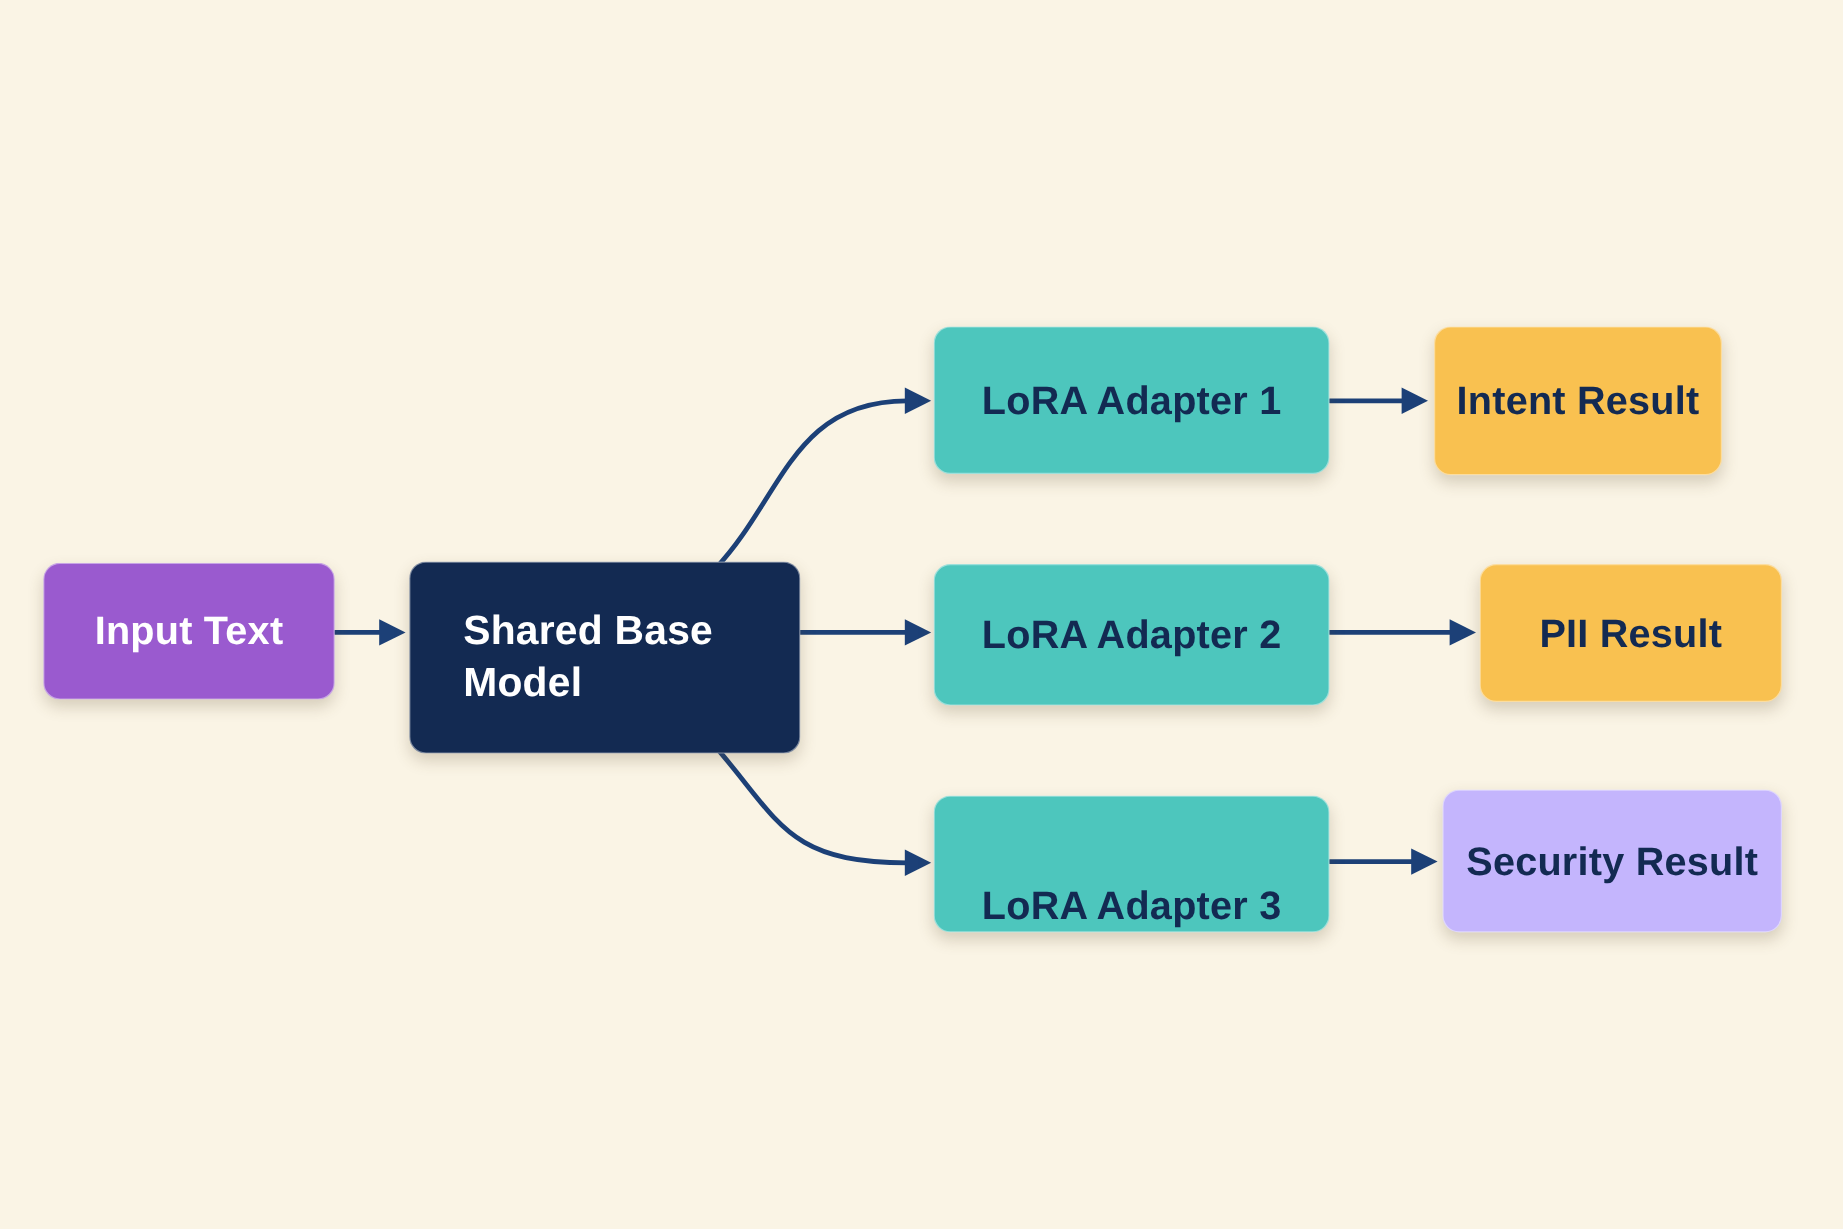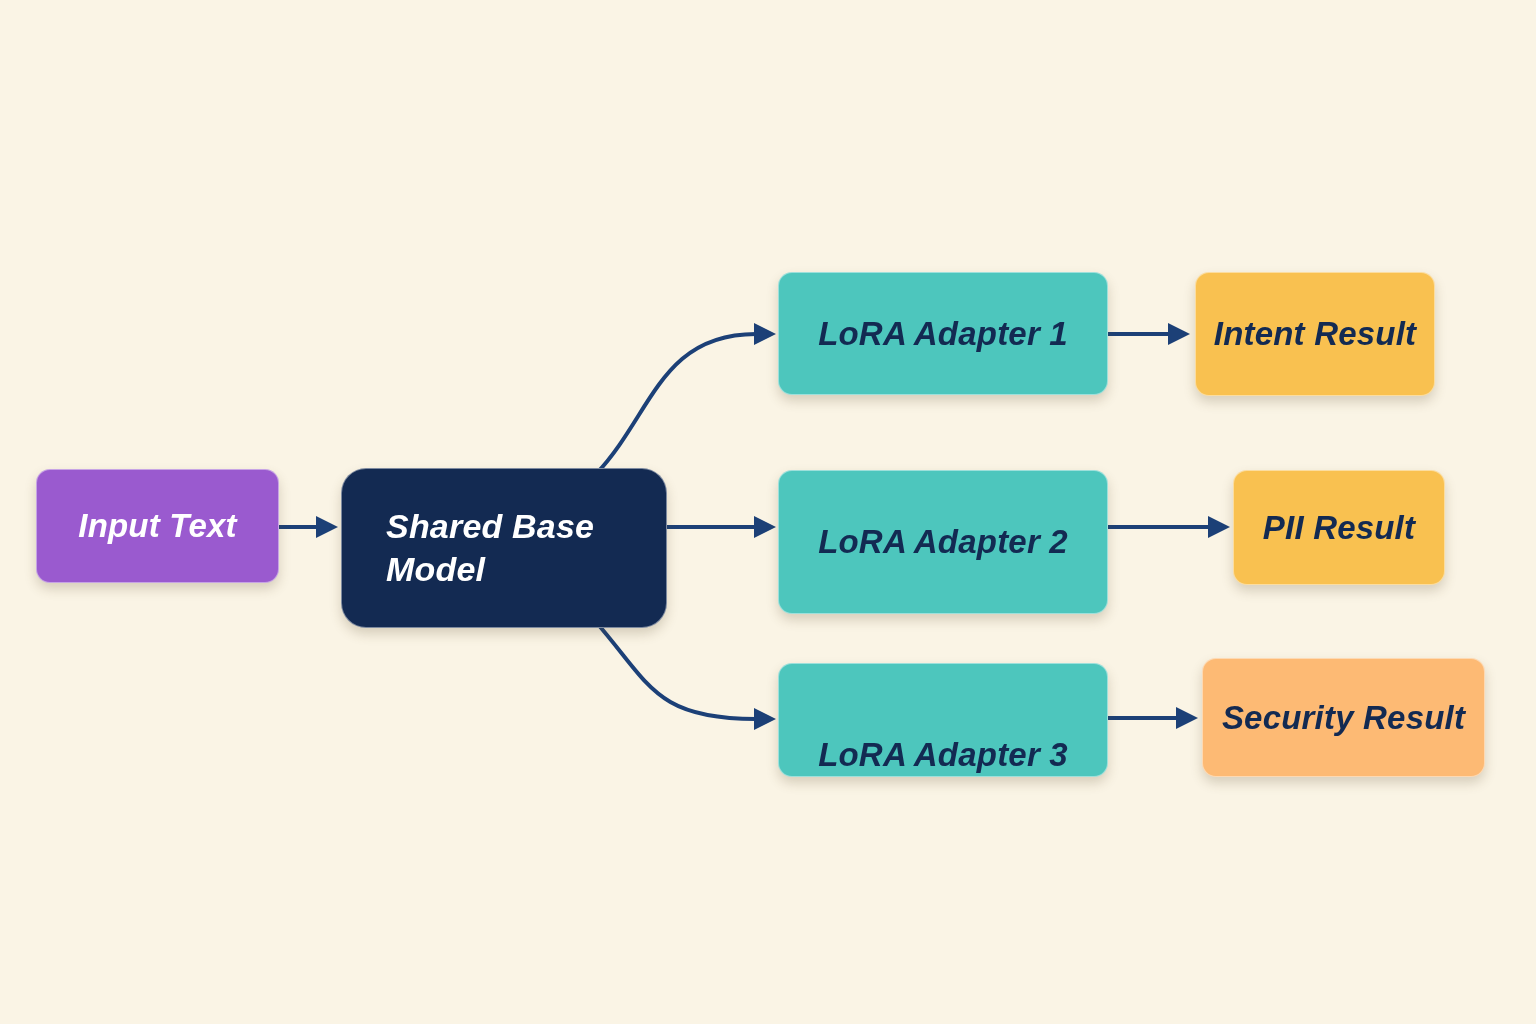--- a/index.html
+++ b/index.html
@@ -31,35 +31,34 @@
     display: flex;
     align-items: center;
     justify-content: center;
     font-weight: 700;
     font-size: 33px;
     letter-spacing: 0.2px;
     box-shadow: 0 6px 12px rgba(90, 75, 40, 0.22);
     border: 1px solid rgba(255, 255, 255, 0.45);
     box-sizing: border-box;
     text-align: center;
-    font-style: italic;
   }
   .node-label {
     line-height: 1.26;
   }
   
   #node-input-text      { left: 36px;   top: 469px; width: 243px; height: 114px; }
   #node-shared-base     { left: 341px;  top: 468px; width: 326px; height: 160px;
                           justify-content: flex-start; padding: 0 40px 0 44px;
                           text-align: left; font-size: 34px; }
   #node-lora-adapter-1  { left: 778px;  top: 272px; width: 330px; height: 123px; }
-  #node-lora-adapter-2  { left: 778px;  top: 470px; width: 330px; height: 144px; }
+  #node-lora-adapter-2  { left: 778px;  top: 470px; width: 330px; height: 118px; }
   #node-lora-adapter-3  { left: 778px;  top: 663px; width: 330px; height: 114px; }
   #node-intent-result   { left: 1195px; top: 272px; width: 240px; height: 124px; }
-  #node-pii-result      { left: 1233px; top: 470px; width: 212px; height: 115px; }
+  #node-pii-result      { left: 1233px; top: 470px; width: 252px; height: 115px; }
   #node-security-result { left: 1202px; top: 658px; width: 283px; height: 119px; }
 </style>
 </head>
 <body style="background-color: rgb(250, 244, 229);">
 
 <div class="canvas">
 
   <svg class="edges" viewBox="0 0 1536 1024" fill="none">
 
     <g>
@@ -95,21 +94,21 @@
     <g>
       <path class="edge-line" d="M 1108 718 L 1178 718" stroke-width="4" stroke-linecap="round" stroke="#1C4077"></path>
       <polygon class="edge-head" points="1176,707 1198,718 1176,729" fill="#1C4077"></polygon>
     </g>
   </svg>
 
   <div class="node" id="node-input-text" style="background-color: rgb(154, 90, 207); color: rgb(255, 255, 255);">
     <span class="node-label">Input Text</span>
   </div>
 
-  <div class="node" id="node-shared-base" style="background-color: rgb(19, 42, 82); color: rgb(255, 255, 255); border-radius: 25px;">
+  <div class="node" id="node-shared-base" style="background-color: rgb(19, 42, 82); color: rgb(255, 255, 255);">
     <span class="node-label">Shared Base Model</span>
   </div>
 
   <div class="node" id="node-lora-adapter-1" style="background-color: rgb(77, 198, 189); color: rgb(19, 42, 82);">
     <span class="node-label">LoRA Adapter 1</span>
   </div>
 
   <div class="node" id="node-lora-adapter-2" style="background-color: rgb(77, 198, 189); color: rgb(19, 42, 82);">
     <span class="node-label">LoRA Adapter 2</span>
   </div>
@@ -119,17 +118,17 @@
   </div>
 
   <div class="node" id="node-intent-result" style="background-color: rgb(249, 193, 80); color: rgb(19, 42, 82);">
     <span class="node-label">Intent Result</span>
   </div>
 
   <div class="node" id="node-pii-result" style="background-color: rgb(249, 193, 80); color: rgb(19, 42, 82);">
     <span class="node-label">PII Result</span>
   </div>
 
-  <div class="node" id="node-security-result" style="background-color: #fdba74; color: rgb(19, 42, 82);">
+  <div class="node" id="node-security-result" style="background-color: #c4b5fd; color: rgb(19, 42, 82);">
     <span class="node-label">Security Result</span>
   </div>
 
 </div>
 
 </body></html>

